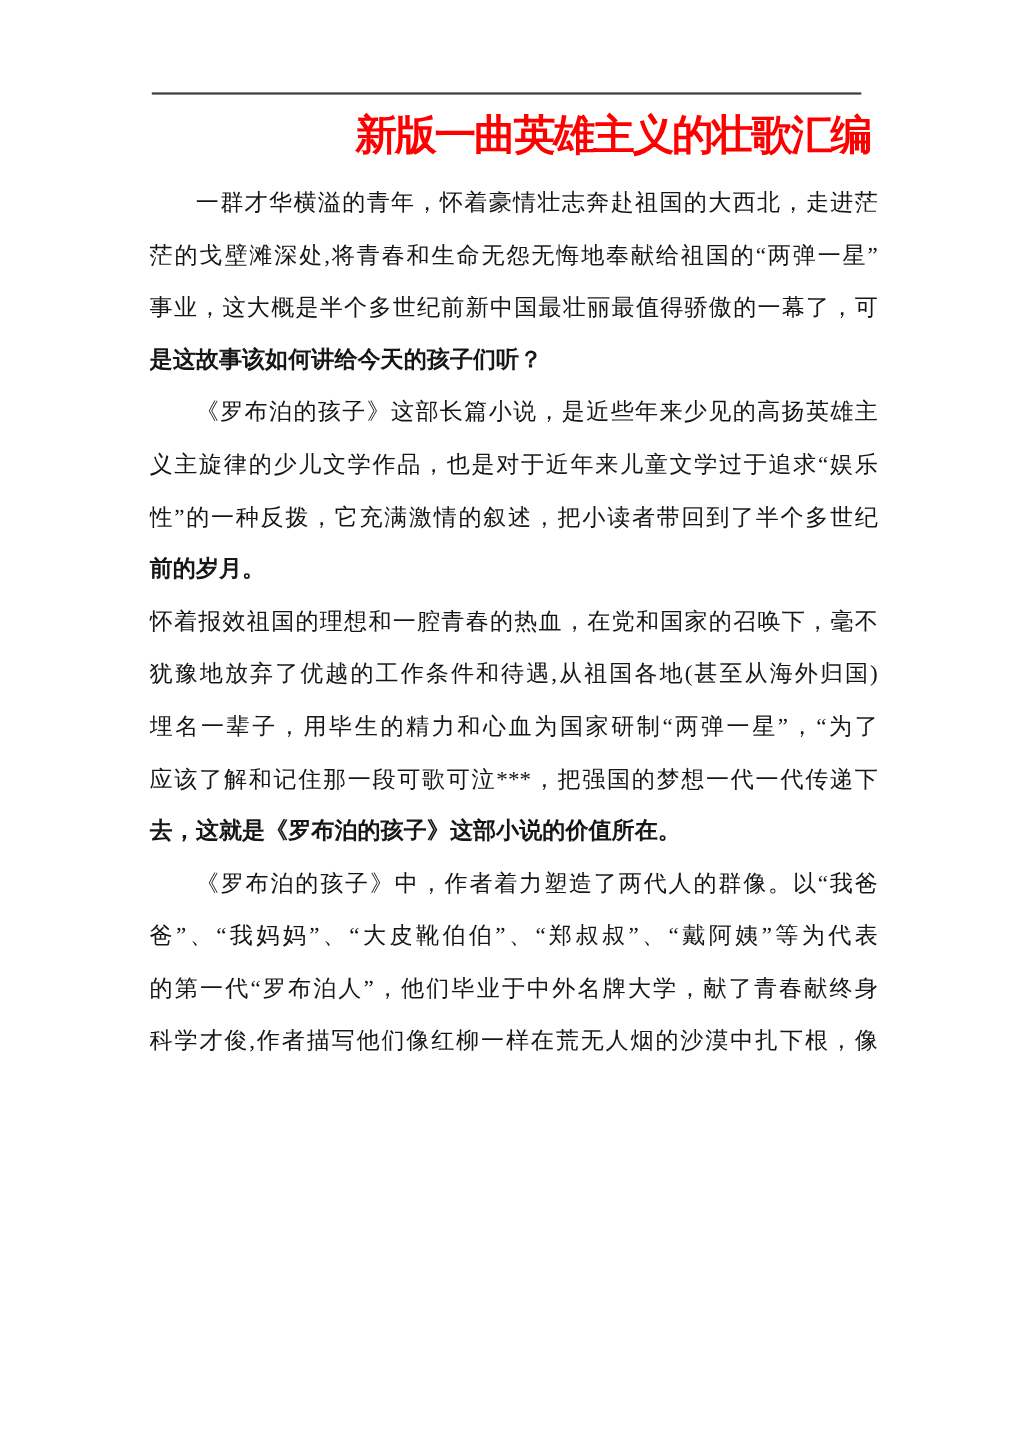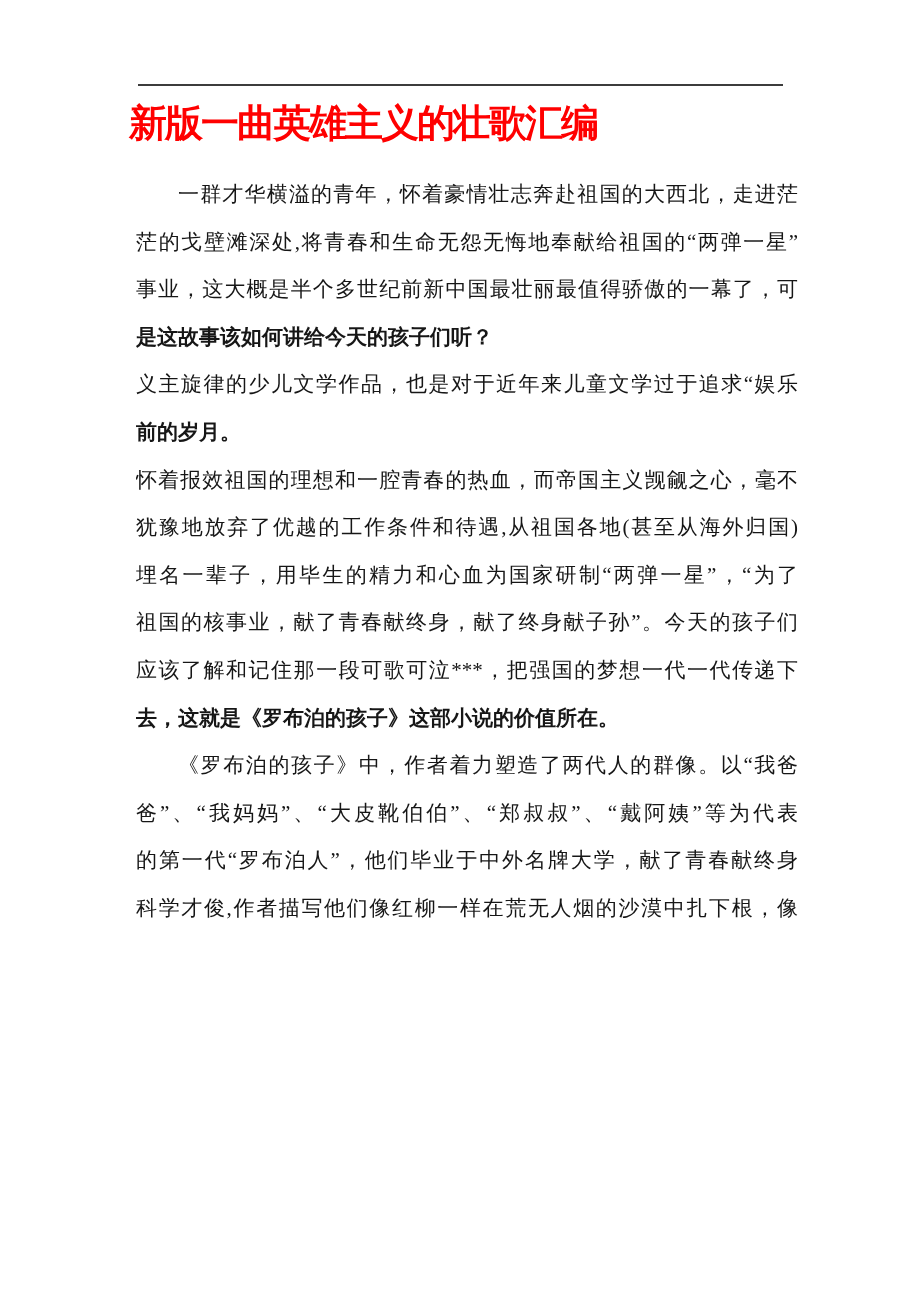--- a/index.html
+++ b/index.html
@@ -21,32 +21,32 @@
     top: 84px;
     width: 645px;
     height: 0;
     border-top: 2px solid #3c3c3c;
   }
   .doc-title {
     position: absolute;
     left: 129px;
     top: 101px;
     width: 662px;
-    text-align: left;
+    text-align: right;
     font-size: 38px;
     line-height: 44px;
     letter-spacing: -2px;
     font-weight: bold;
     color: #ff0000;
     white-space: nowrap;
   }
   .doc-body {
     position: absolute;
     left: 136px;
-    top: 171px;
+    top: 161px;
     width: 662px;
     color: #161616;
     font-size: 21px;
   }
   .para {
     margin: 0;
     padding: 0;
   }
   .line {
     height: 47.6px;
@@ -70,28 +70,29 @@
   <div class="header-rule"></div>
   <div class="doc-title">新版一曲英雄主义的壮歌汇编</div>
   <div class="doc-body">
       <div class="para">
         <div class="line first">一群才华横溢的青年，怀着豪情壮志奔赴祖国的大西北，走进茫</div>
         <div class="line">茫的戈壁滩深处,将青春和生命无怨无悔地奉献给祖国的“两弹一星”</div>
         <div class="line">事业，这大概是半个多世纪前新中国最壮丽最值得骄傲的一幕了，可</div>
         <div class="line last">是这故事该如何讲给今天的孩子们听？</div>
       </div>
       <div class="para">
+        <div class="line first">《罗布泊的孩子》这部长篇小说，是近些年来少见的高扬英雄主</div>
         <div class="line">义主旋律的少儿文学作品，也是对于近年来儿童文学过于追求“娱乐</div>
+        <div class="line">性”的一种反拨，它充满激情的叙述，把小读者带回到了半个多世纪</div>
         <div class="line last">前的岁月。</div>
       </div>
       <div class="para">
-        <div class="line">怀着报效祖国的理想和一腔青春的热血，而帝国主义觊觎之心，毫不</div>
+        <div class="line">怀着报效祖国的理想和一腔青春的热血，在党和国家的召唤下，毫不</div>
         <div class="line">犹豫地放弃了优越的工作条件和待遇,从祖国各地(甚至从海外归国)</div>
         <div class="line">埋名一辈子，用毕生的精力和心血为国家研制“两弹一星”，“为了</div>
-        <div class="line">祖国的核事业，献了青春献终身，献了终身献子孙”。今天的孩子们</div>
         <div class="line">应该了解和记住那一段可歌可泣***，把强国的梦想一代一代传递下</div>
         <div class="line last">去，这就是《罗布泊的孩子》这部小说的价值所在。</div>
       </div>
       <div class="para">
         <div class="line first">《罗布泊的孩子》中，作者着力塑造了两代人的群像。以“我爸</div>
         <div class="line">爸”、“我妈妈”、“大皮靴伯伯”、“郑叔叔”、“戴阿姨”等为代表</div>
         <div class="line">的第一代“罗布泊人”，他们毕业于中外名牌大学，献了青春献终身</div>
         <div class="line">科学才俊,作者描写他们像红柳一样在荒无人烟的沙漠中扎下根，像</div>
       </div>
     </div>

